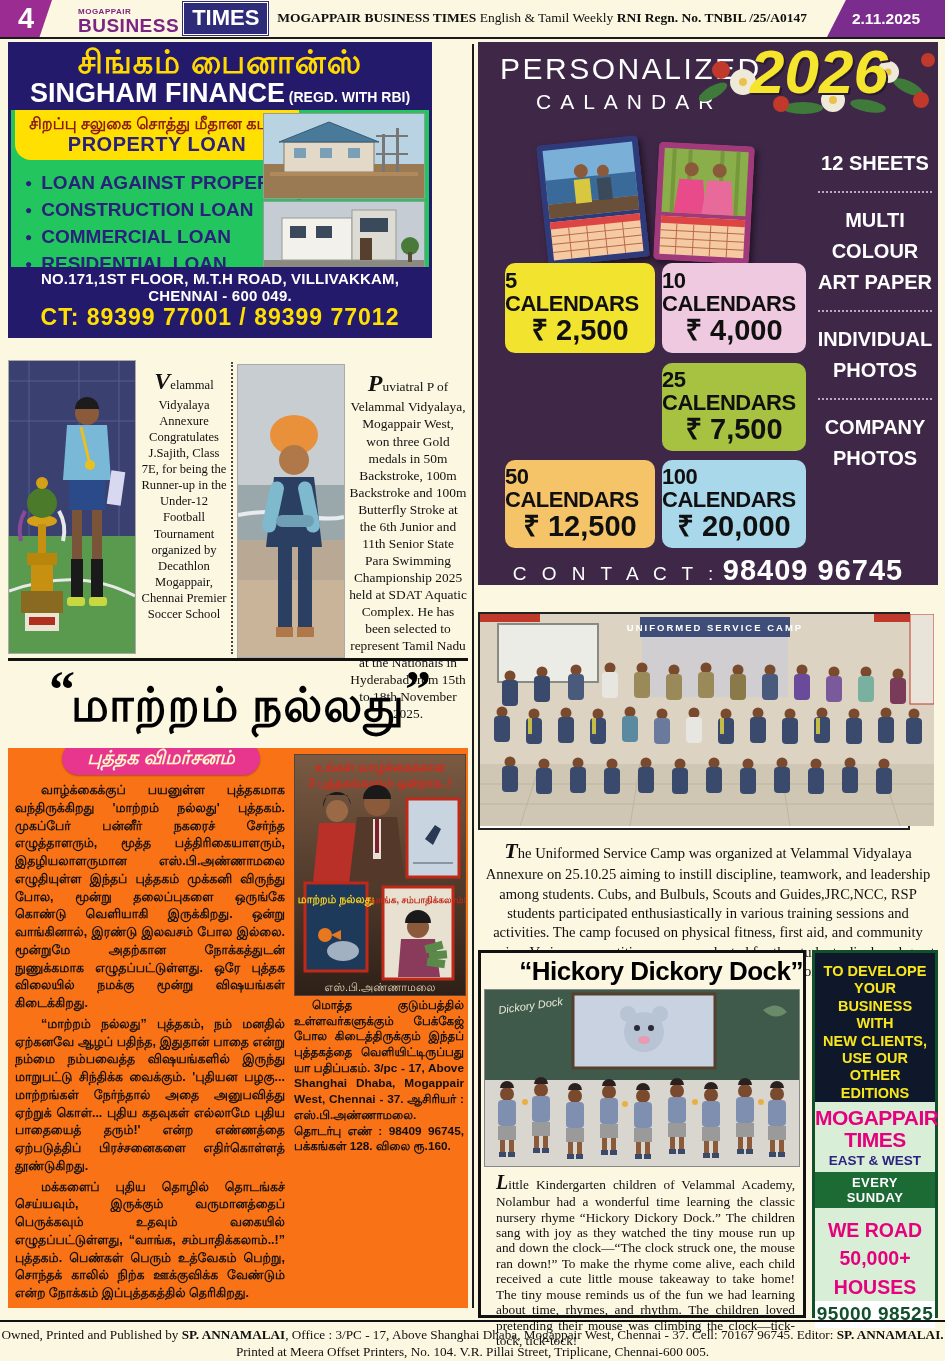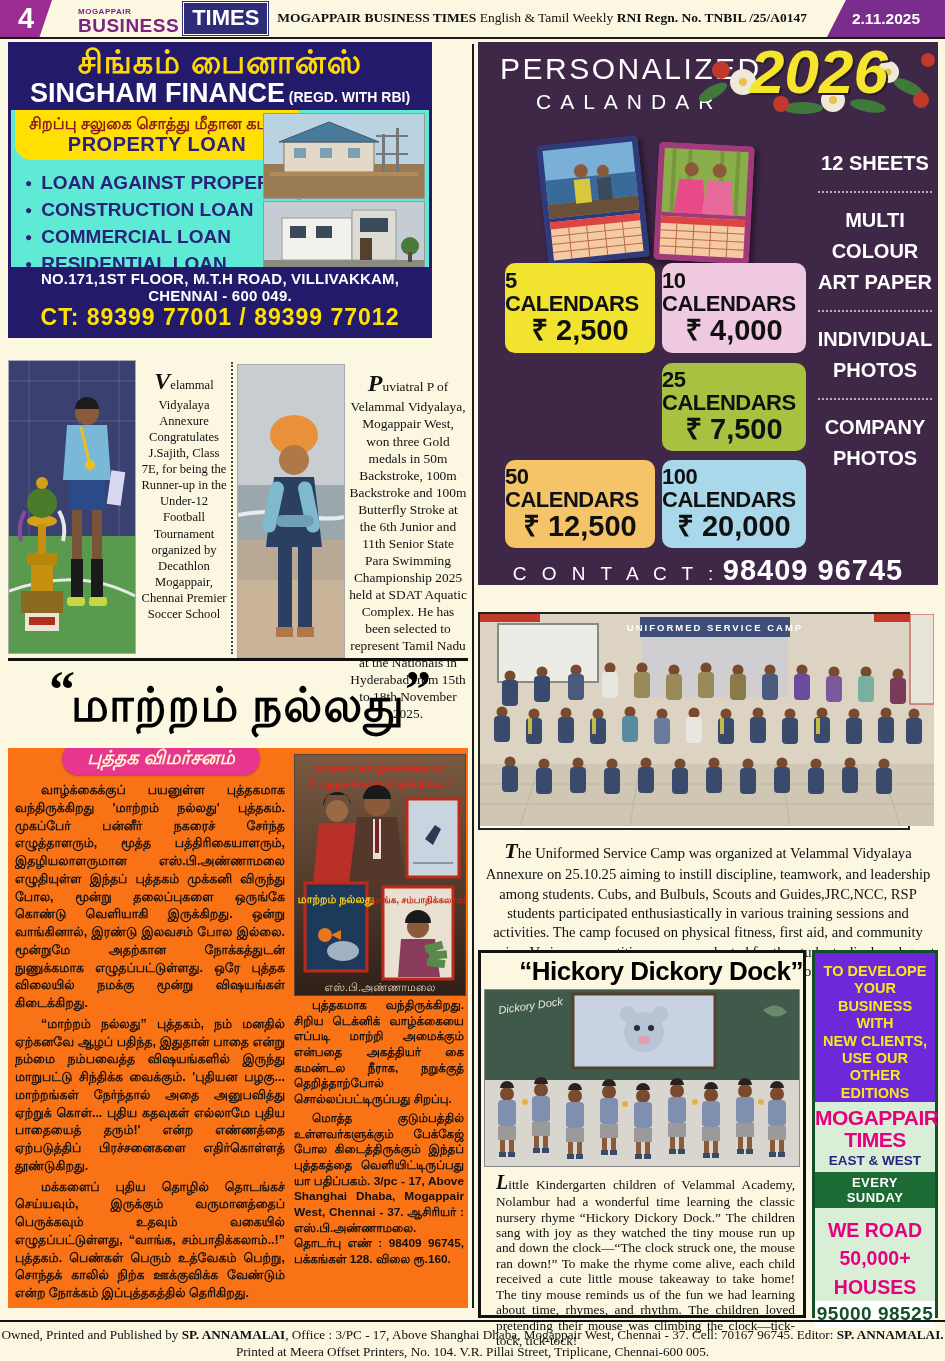--- a/index.html
+++ b/index.html
@@ -16,21 +16,21 @@
   .brand-times{background:#2E2C78;color:#fff;font-weight:bold;font-size:22px;padding:2px 8px 3px;border:1px solid #fff;box-shadow:0 0 0 1px #2E2C78;}
   .masthead{position:absolute;right:138px;top:10px;font-family:"Liberation Serif",serif;font-size:13.5px;color:#101010;white-space:nowrap;}
   .masthead b{font-weight:bold;}
   .datebox{position:absolute;right:0;top:0;width:118px;height:37px;background:#7B2D8E;color:#fff;display:flex;align-items:center;justify-content:center;font-weight:bold;font-size:15.5px;clip-path:polygon(16% 0,100% 0,100% 100%,0 100%);}
 
   .vdiv{position:absolute;left:472px;top:44px;width:2px;height:1264px;background:#1a1a1a;}
   .hrule1{position:absolute;left:8px;top:658px;width:460px;height:2.5px;background:#111;}
   .footrule{position:absolute;left:0;top:1320px;width:945px;height:2px;background:#111;}
 
   
-  .singham{position:absolute;left:8px;top:42px;width:424px;height:296px;background:#5eead4;border:3px solid #241A6B;box-sizing:border-box;}
+  .singham{position:absolute;left:8px;top:42px;width:424px;height:296px;background:#22c55e;border:3px solid #241A6B;box-sizing:border-box;}
   .s-head{background:#241A6B;text-align:center;padding:1px 0 3px;}
   .s-tamil{color:#FFD900;font-size:32px;font-weight:bold;line-height:1.05;letter-spacing:1px;}
   .s-enrow{color:#fff;line-height:1;}
   .s-en{font-size:27px;font-weight:bold;}
   .s-regd{font-size:14px;font-weight:bold;}
   .s-body{position:relative;height:166px;}
   .s-offer{position:absolute;left:4px;top:0;width:280px;background:#FFE000;border-radius:0 0 16px 16px;text-align:center;padding:5px 2px 4px;}
   .s-offer-ta{color:#8B1A1A;font-weight:bold;font-size:16px;line-height:1.15;}
   .s-offer-en{color:#29217A;font-weight:bold;font-size:20px;letter-spacing:.5px;}
   .s-bullets{position:absolute;left:14px;top:60px;margin:0;padding:0;list-style:none;}
@@ -84,21 +84,21 @@
   .campphoto{position:absolute;left:478px;top:612px;width:432px;height:218px;border:2px solid #222;background:#fff;box-sizing:border-box;}
   .camptext{position:absolute;left:479px;top:836px;width:458px;font-family:"Liberation Serif",serif;font-size:14.6px;line-height:1.33;text-align:center;color:#101010;}
 
   
   .hickory{position:absolute;left:478px;top:950px;width:328px;height:368px;border:3px solid #111;box-sizing:border-box;background:#FCF7E0;}
   .h-title{text-align:right;font-size:26px;font-weight:bold;color:#000;margin:3px 0 2px;letter-spacing:-.5px;}
   .h-photo{display:block;margin:0 auto;border:1px solid #888;}
   .h-text{padding:4px 8px 0;font-family:"Liberation Serif",serif;font-size:13.3px;line-height:1.16;text-align:justify;color:#101010;margin-left:7px;}
 
   
-  .greenad{position:absolute;left:812px;top:950px;width:126px;height:368px;background:#6d28d9;border:3px solid #11502a;box-sizing:border-box;display:flex;flex-direction:column;}
+  .greenad{position:absolute;left:812px;top:950px;width:126px;height:368px;background:#0f172a;border:3px solid #11502a;box-sizing:border-box;display:flex;flex-direction:column;}
   .g-top{height:142px;color:#F8E71C;font-weight:bold;font-size:14.5px;text-align:center;line-height:1.2;padding-top:10px;}
   .g-mid1{background:#D9EED6;text-align:center;padding:5px 0 4px;}
   .g-brand{color:#E5007E;font-size:21px;font-weight:bold;line-height:1.05;letter-spacing:-.5px;}
   .g-east{color:#2B2380;font-size:13.5px;font-weight:bold;margin-top:2px;}
   .g-band{background:#1C6B35;color:#fff;font-weight:bold;font-size:13px;text-align:center;padding:3px 16px;letter-spacing:.5px;}
   .g-mid2{background:#D9EED6;flex:1;text-align:center;color:#E5007E;font-weight:bold;font-size:19.5px;line-height:1.45;padding-top:8px;}
   .g-phone{background:#fff;color:#11502a;font-weight:bold;font-size:19px;text-align:center;padding:2px 0 3px;letter-spacing:.5px;}
 
   
   .footer{position:absolute;left:0;top:1326px;width:945px;text-align:center;font-family:"Liberation Serif",serif;font-size:13.2px;color:#101010;line-height:1.3;}
@@ -300,21 +300,20 @@
         <g fill="#5a8a4a">
             <rect x="130" y="188" width="18" height="8" transform="rotate(-15 139 192)"></rect>
             <rect x="134" y="196" width="18" height="8" transform="rotate(-5 143 200)"></rect>
             <rect x="132" y="204" width="18" height="8" transform="rotate(8 141 208)"></rect>
           </g>
       </g>
       <text x="85" y="236" text-anchor="middle" font-size="11" fill="#e8d8b8">எஸ்.பி.அண்ணாமலை</text>
     </svg>
 
     <div class="rv-right">
-      <p class="rv-p2">புத்தகமாக வந்திருக்கிறது. சிறிய டெக்னிக் வாழ்க்கையை எப்படி மாற்றி அமைக்கும் என்பதை அகத்தியர் கை கமண்டல நீராக, நறுக்குத் தெறித்தாற்போல் சொல்லப்பட்டிருப்பது சிறப்பு.</p>
       <p class="rv-p2">மொத்த குடும்பத்தில் உள்ளவர்களுக்கும் பேக்கேஜ் போல கிடைத்திருக்கும் இந்தப் புத்தகத்தை வெளியிட்டிருப்பது யா பதிப்பகம். 3/pc - 17, Above Shanghai Dhaba, Mogappair West, Chennai - 37. ஆசிரியர் : எஸ்.பி.அண்ணாமலை. தொடர்பு எண் : 98409 96745, பக்கங்கள் 128. விலை ரூ.160.</p>
     </div>
   </div>
 
   <div class="calad">
     <div class="c-t1">PERSONALIZED</div>
     <div class="c-t2">CALANDAR</div>
 
     <svg class="abs" style="left:205px;top:0;width:255px;height:80px;" viewBox="0 0 255 80">
       <g fill="#3f7a3a">

